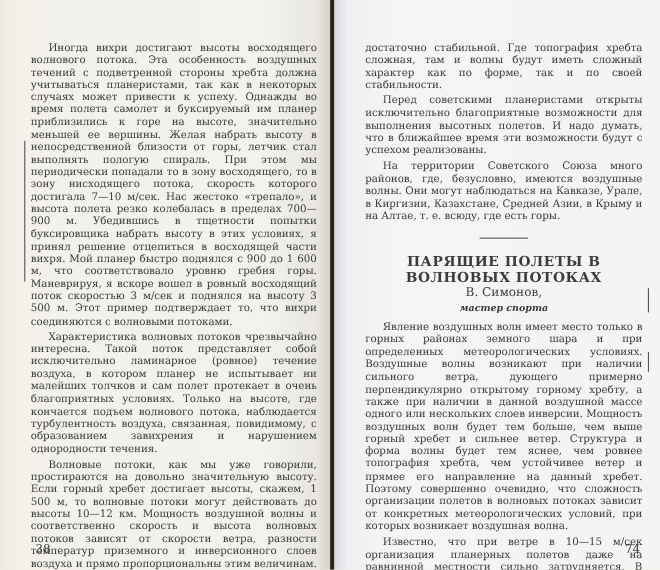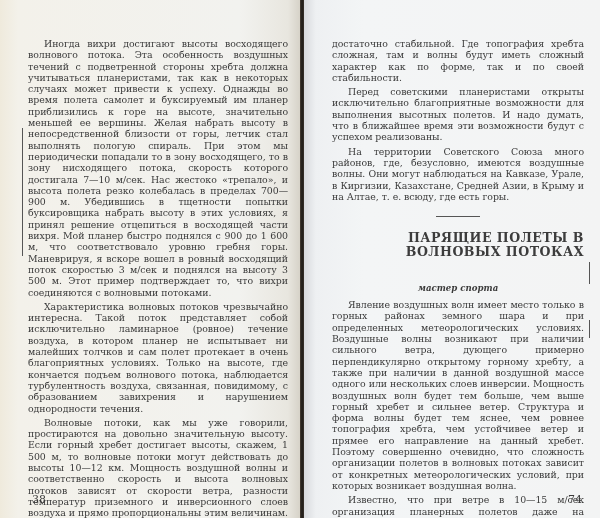--- a/index.html
+++ b/index.html
@@ -6,21 +6,21 @@
   body { width:600px; height:518px; overflow:hidden; background:#f0eee7; font-family:"DejaVu Serif","Liberation Serif",serif; }
   .spread { position:relative; width:600px; height:518px; display:flex; }
   .page { position:relative; height:518px; box-sizing:border-box; color:#3a3a3a; }
   .page-left { width:300px; background:linear-gradient(90deg,#efeadc 0%,#f3f1ea 6%,#f2f2ef 80%,#e8e6df 96%,#d6d2c8 100%); padding:38px 12px 0 28px; }
   .gutter { width:4px; background:linear-gradient(90deg,#4a4036 0%,#1e1a16 50%,#3a322b 100%); }
   .page-right { width:296px; background:linear-gradient(90deg,#d8dadd 0%,#eef0f2 4%,#f3f5f6 20%,#f3f4f4 100%); padding:38px 16px 0 28px; }
   .para { font-size:9.4px; line-height:11.3px; text-align:justify; margin:0; text-indent:16px; letter-spacing:-0.05px; }
   .para.noindent { text-indent:0; }
   .para + .para { margin-top:3px; }
   .rule { width:44px; height:1px; background:#555; margin:14px auto 14px; }
-  .article-title { font-size:12.6px; line-height:14px; text-align:right; letter-spacing:0.5px; margin:0 0 24px; color:#3c3c3c; }
+  .article-title { font-size:12.6px; line-height:14px; text-align:center; letter-spacing:0.5px; margin:0 0 0; color:#3c3c3c; }
   .author { font-size:11px; text-align:center; margin:0 0 4px; }
   .rank { font-size:8.6px; font-style:italic; text-align:center; margin:0 0 6px;font-weight:bold; }
   .page-num { position:absolute; font-size:11px; bottom:10px; }
   .page-left .page-num { left:32px; bottom:12px; }
   .page-right .page-num { right:18px; bottom:12px; }
   .mark { position:absolute; width:1px; background:#555; }
 </style>
 </head>
 <body>
 
@@ -36,18 +36,19 @@
   <div class="gutter"></div>
 
   <div class="page page-right">
     <span class="mark" style="right:10px;top:262px;height:22px;"></span>
     <span class="mark" style="right:10px;top:320px;height:18px;"></span>
     <p class="para noindent">достаточно стабильной. Где топография хребта сложная, там и волны будут иметь сложный характер как по форме, так и по своей стабильности.</p>
     <p class="para">Перед советскими планеристами открыты исключительно благоприятные возможности для выполнения высотных полетов. И надо думать, что в ближайшее время эти возможности будут с успехом реализованы.</p>
     <p class="para">На территории Советского Союза много районов, где, безусловно, имеются воздушные волны. Они могут наблюдаться на Кавказе, Урале, в Киргизии, Казахстане, Средней Азии, в Крыму и на Алтае, т. е. всюду, где есть горы.</p>
     <div class="rule"></div>
     <h2 class="article-title">ПАРЯЩИЕ ПОЛЕТЫ В ВОЛНОВЫХ ПОТОКАХ</h2>
+    <div class="author">В. Симонов,</div>
     <div class="rank">мастер спорта</div>
     <p class="para">Явление воздушных волн имеет место только в горных районах земного шара и при определенных метеорологических условиях. Воздушные волны возникают при наличии сильного ветра, дующего примерно перпендикулярно открытому горному хребту, а также при наличии в данной воздушной массе одного или нескольких слоев инверсии. Мощность воздушных волн будет тем больше, чем выше горный хребет и сильнее ветер. Структура и форма волны будет тем яснее, чем ровнее топография хребта, чем устойчивее ветер и прямее его направление на данный хребет. Поэтому совершенно очевидно, что сложность организации полетов в волновых потоках зависит от конкретных метеорологических условий, при которых возникает воздушная волна.</p>
     <p class="para">Известно, что при ветре в 10—15 м/сек организация планерных полетов даже на равнинной местности сильно затрудняется. В горах же, где ветер превращается в беспорядочные вихри, выполнение полетов на планерах тем более усложнится. Особую трудность в этих условиях представляет выполнение взлета и посадки. Дело в том, что «болтанка» планера на значительном удалении от</p>
     <span class="page-num">74</span>
   </div>
 </div>
 
 </body></html>

